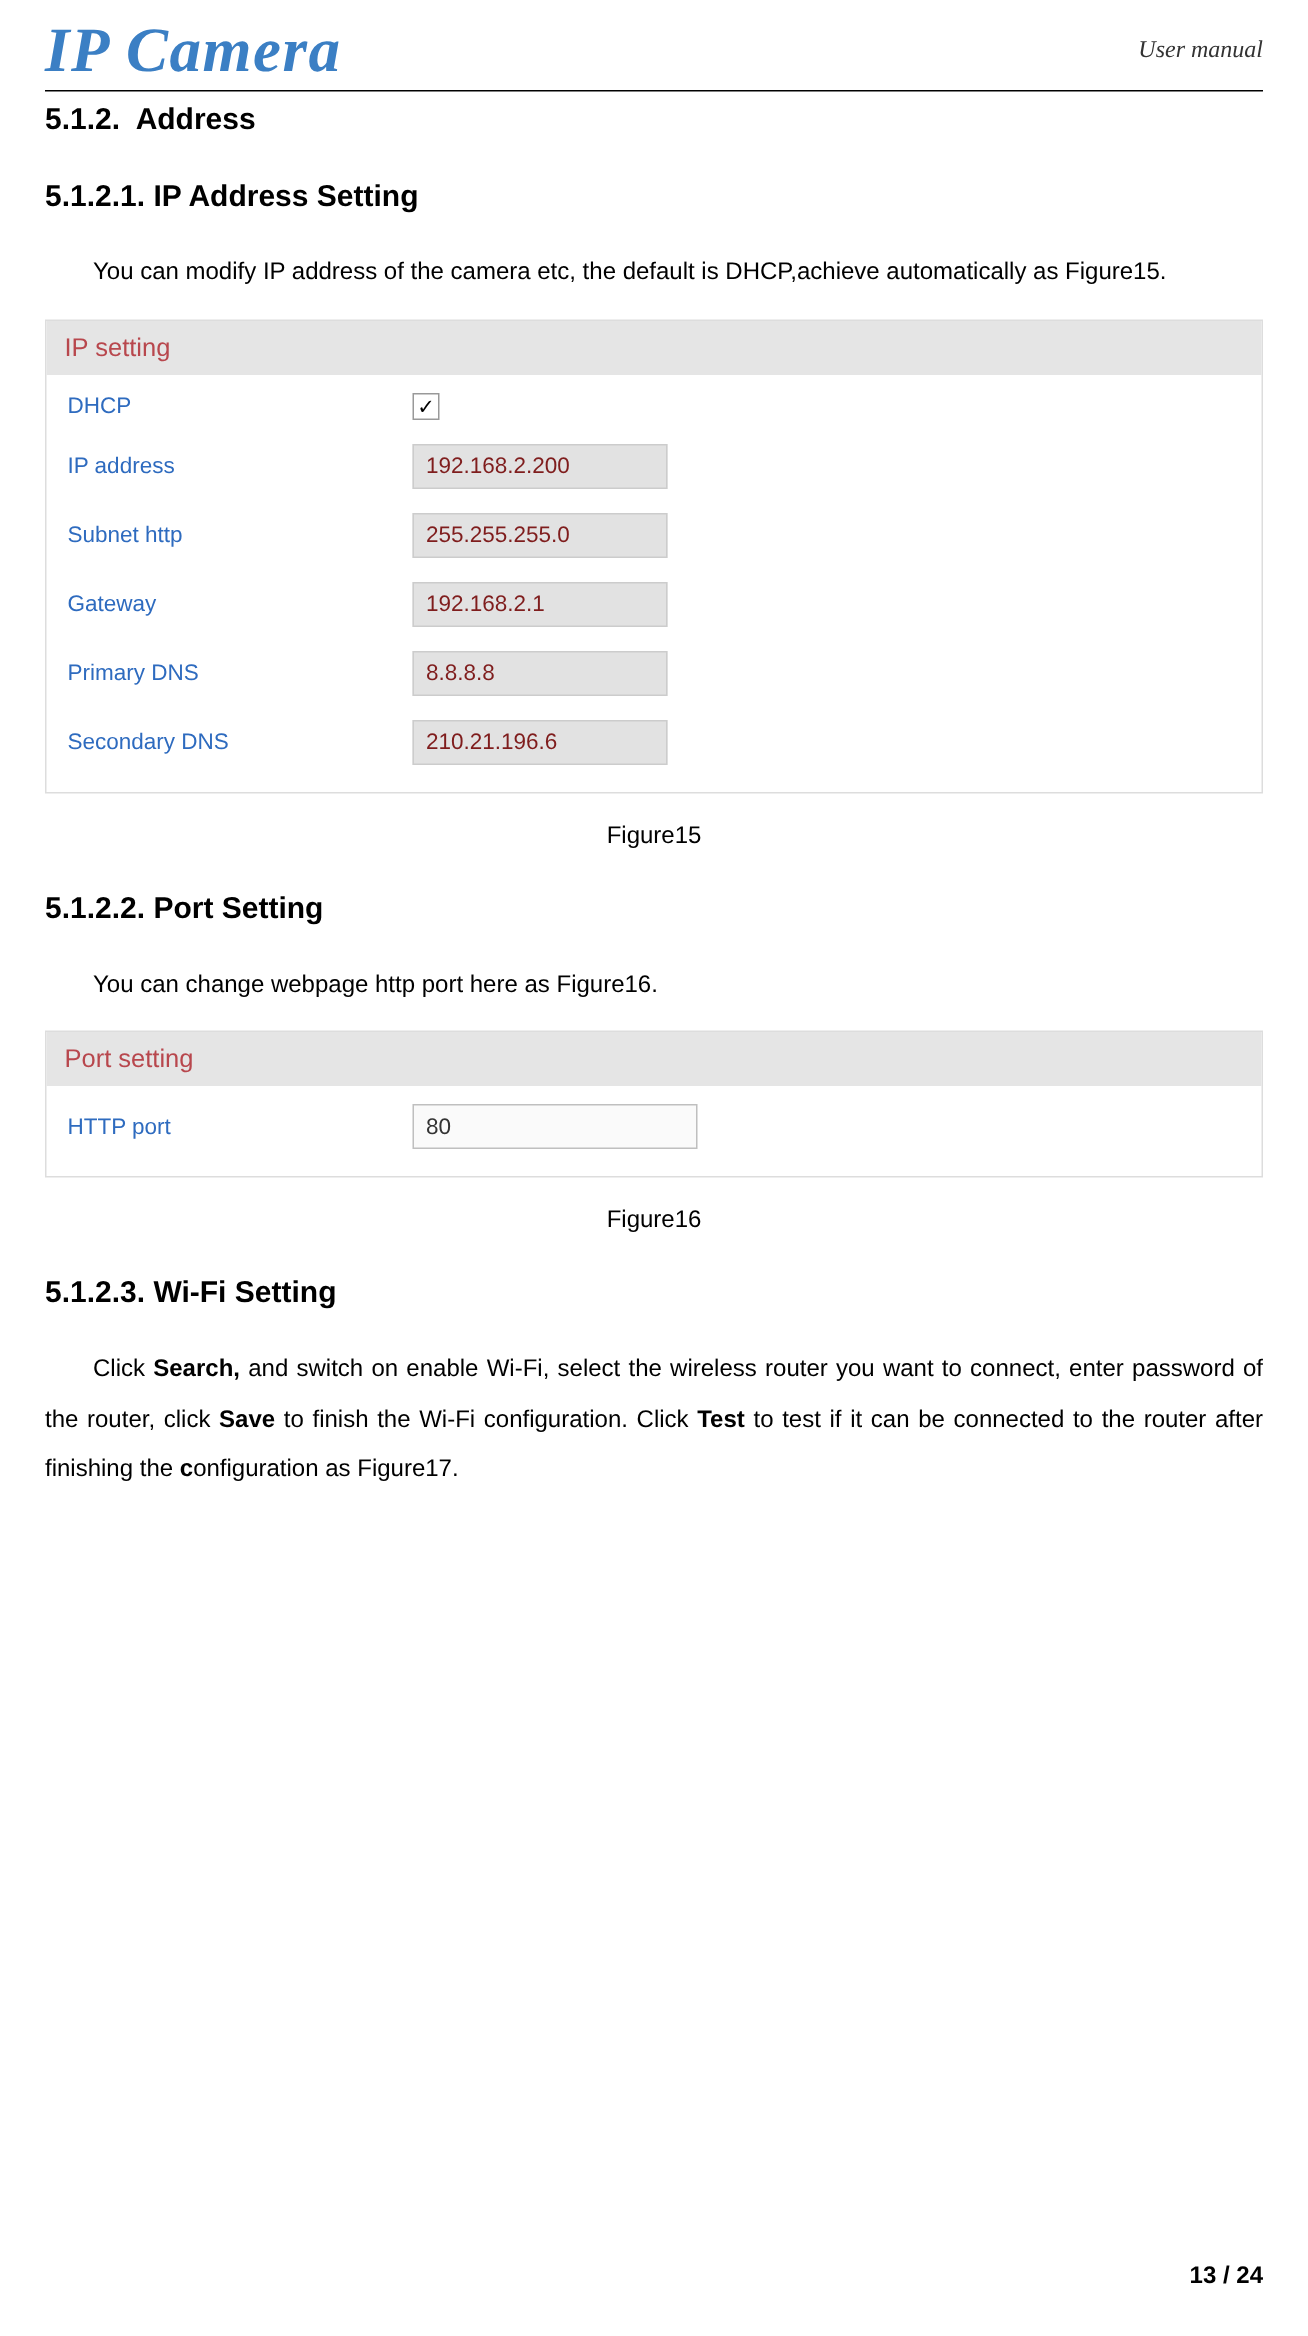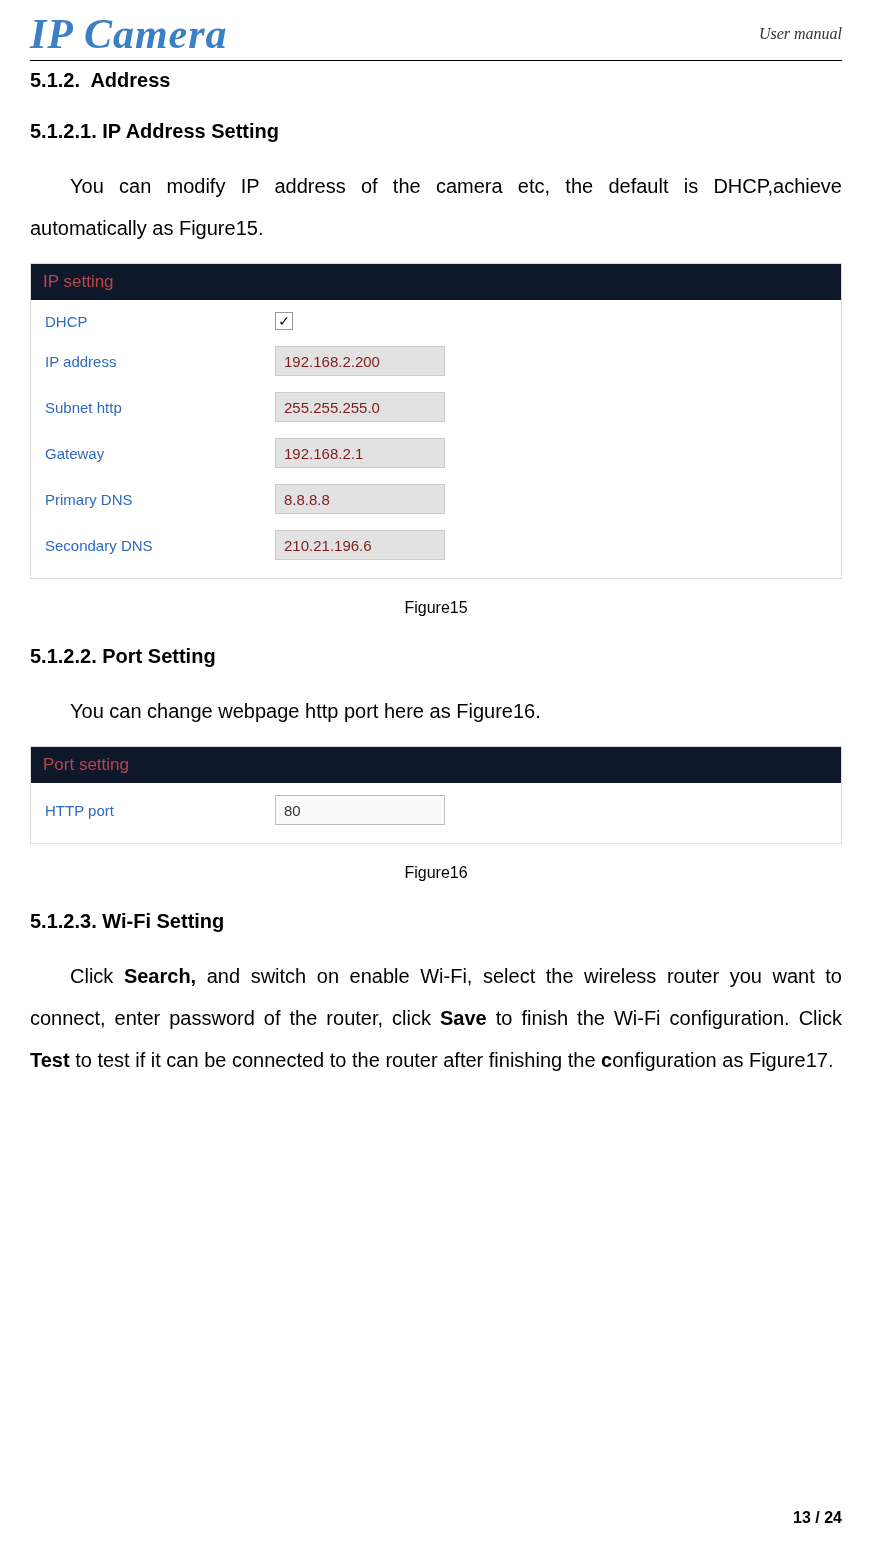--- a/index.html
+++ b/index.html
@@ -30,31 +30,31 @@
     }
     .doc-header {
       font-family: 'SimSun', serif;
       font-size: 16px;
       color: #333;
       font-style: italic;
     }
     .h1 { font-size: 20px; font-weight: bold; margin-bottom: 28px; }
     .h2 { font-size: 20px; font-weight: bold; margin: 28px 0 22px 0; }
     .para {
-      font-size: 20px;
+      font-size: 16px;
       line-height: 2.1;
       text-align: justify;
       text-indent: 2em;
       margin-bottom: 14px;
     }
     .para .b { font-weight: bold; }
     .caption { text-align: center; font-size: 16px; margin: 20px 0 20px 0; }
     .panel { border: 1px solid #ddd; margin: 6px 0 0 0; }
     .panel-header {
-      background: #0f172a;
+      background: #e5e5e5;
       padding: 8px 12px;
       font-size: 17px;
       color: #b8474d;
     }
     .panel-body { padding: 4px 6px 10px 6px; }
     .row {
       display: flex;
       align-items: center;
       padding: 8px 8px;
     }
@@ -70,21 +70,21 @@
       font-size: 15px;
       padding: 5px 8px;
       width: 170px;
       height: 30px;
     }
     .text-input {
       background: #fafafa;
       border: 1px solid #bfbfbf;
       font-size: 15px;
       padding: 5px 8px;
-      width: 170px;
+      width: 190px;
       height: 30px;
       color: #333;
     }
     .chk {
       width: 18px; height: 18px;
       border: 1px solid #999;
       background: #fff;
       display: inline-flex;
       align-items: center;
       justify-content: center;

